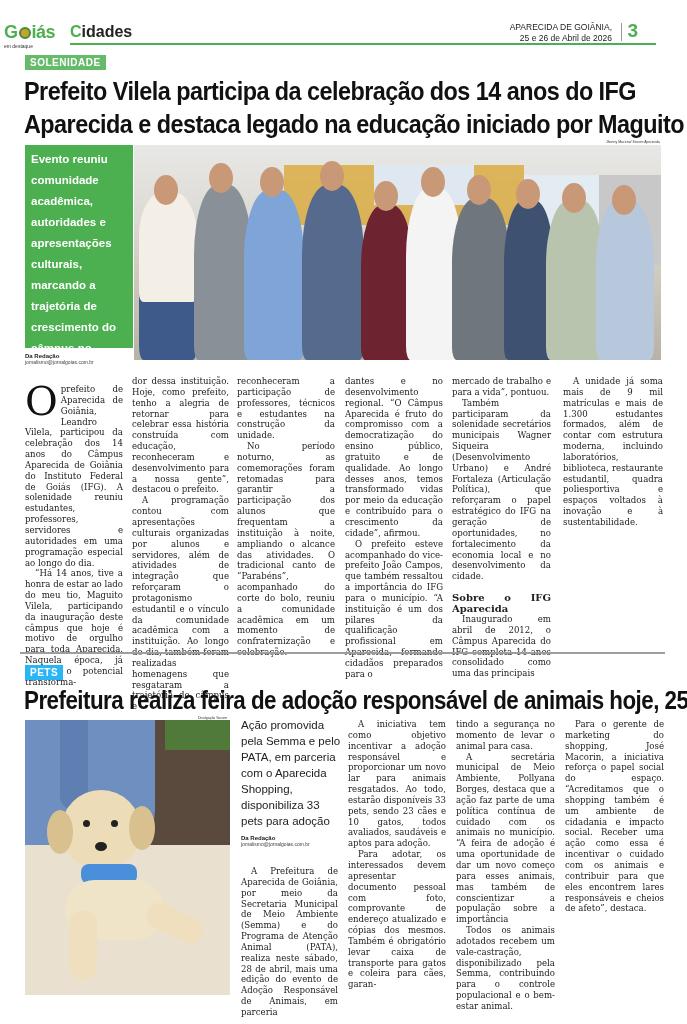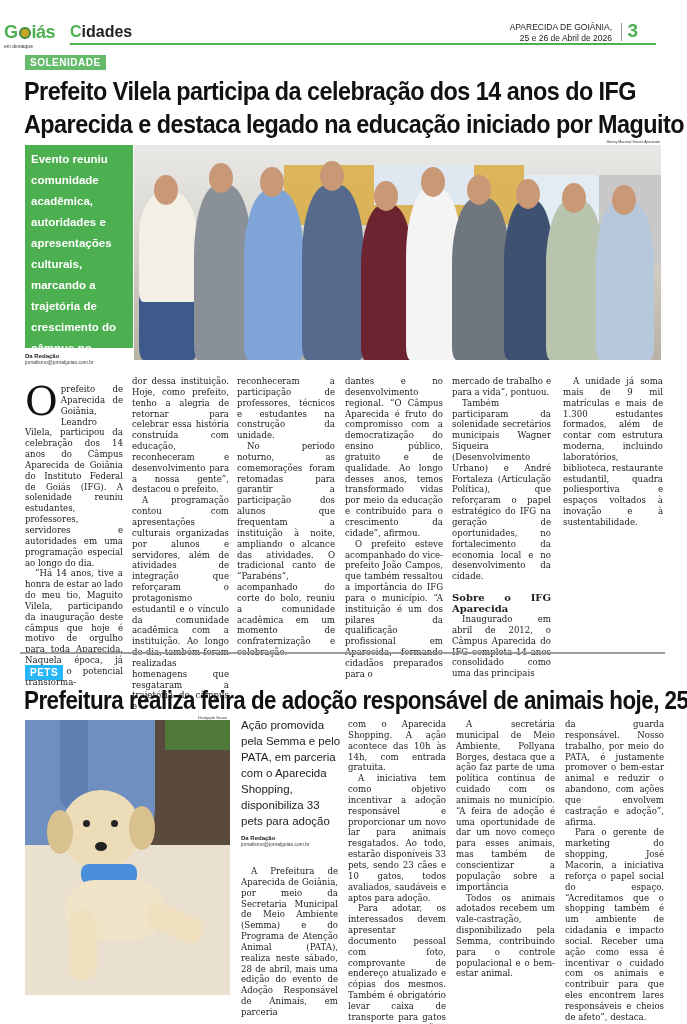--- a/index.html
+++ b/index.html
@@ -170,24 +170,23 @@
 <div class="lead2">Ação promovida pela Semma e pelo PATA, em parceria com o Aparecida Shopping, disponibiliza 33 pets para adoção</div>
 <div class="byline" style="left:241px; top:835px;">
   <span class="who">Da Redação</span>
   <span class="mail">jornalismo@jornalgoias.com.br</span>
 </div>
 
 <div class="col" style="left:241px; top:866px; width:97px;">
   <p>A Prefeitura de Aparecida de Goiânia, por meio da Secretaria Municipal de Meio Ambiente (Semma) e do Programa de Atenção Animal (PATA), realiza neste sábado, 28 de abril, mais uma edição do evento de Adoção Responsável de Animais, em parceria</p>
 </div>
 <div class="col" style="left:348px; top:719px; width:98px;">
-  <p class="noind">com o Aparecida Shopping. A ação acontece das 10h às 14h, com entrada gratuita.</p>
   <p>A iniciativa tem como objetivo incentivar a adoção responsável e proporcionar um novo lar para animais resgatados. Ao todo, estarão disponíveis 33 pets, sendo 23 cães e 10 gatos, todos avaliados, saudáveis e aptos para adoção.</p>
   <p>Para adotar, os interessados devem apresentar documento pessoal com foto, comprovante de endereço atualizado e cópias dos mesmos. Também é obrigatório levar caixa de transporte para gatos e coleira para cães, garan-</p>
 </div>
 <div class="col" style="left:456px; top:719px; width:99px;">
+  <p class="noind">tindo a segurança no momento de levar o animal para casa.</p>
   <p>A secretária municipal de Meio Ambiente, Pollyana Borges, destaca que a ação faz parte de uma política contínua de cuidado com os animais no município. “A feira de adoção é uma oportunidade de dar um novo começo para esses animais, mas também de conscientizar a população sobre a importância</p>
   <p>Todos os animais adotados recebem um vale-castração, disponibilizado pela Semma, contribuindo para o controle populacional e o bem-estar animal.</p>
 </div>
 <div class="col" style="left:565px; top:719px; width:99px;">
-  <p class="noind">da guarda responsável. Nosso trabalho, por meio do PATA, é justamente promover o bem-estar animal e reduzir o abandono, com ações que envolvem castração e adoção”, afirma.</p>
   <p>Para o gerente de marketing do shopping, José Macorin, a iniciativa reforça o papel social do espaço. “Acreditamos que o shopping também é um ambiente de cidadania e impacto social. Receber uma ação como essa é incentivar o cuidado com os animais e contribuir para que eles encontrem lares responsáveis e cheios de afeto”, destaca.</p>
 </div>
 
 </body></html>

